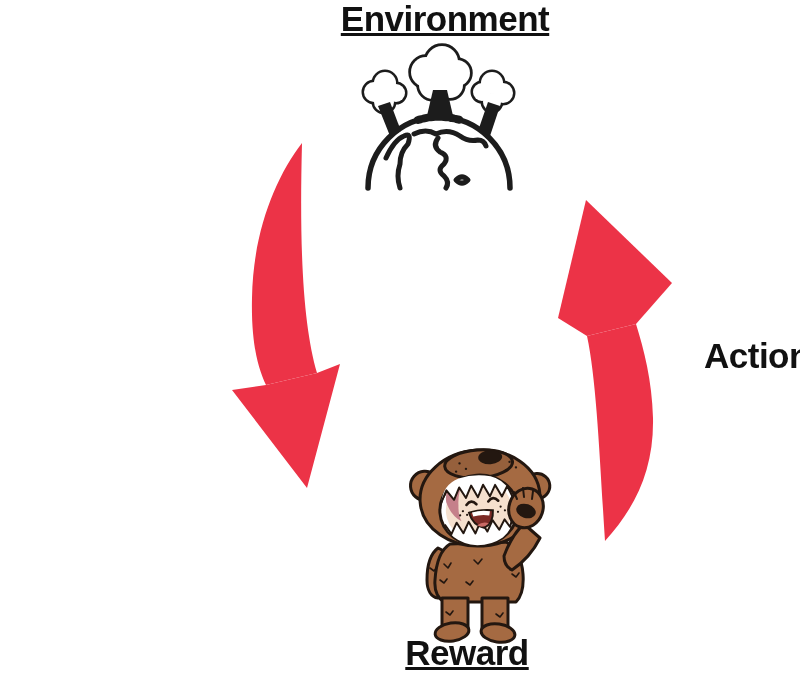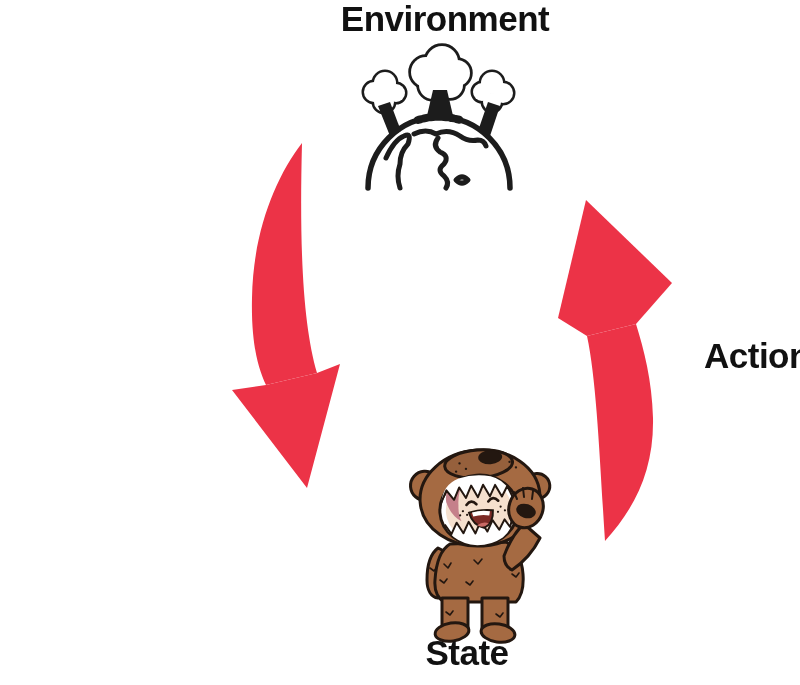--- a/index.html
+++ b/index.html
@@ -9,21 +9,21 @@
   }
   html,body{margin:0;padding:0;background:#f3f3f3;}
   .canvas{
     position:relative;width:800px;height:685px;background:var(--background);
     overflow:hidden;font-family:"Liberation Sans", sans-serif;
   }
   .label{
     position:absolute;font-weight:bold;font-size:35px;line-height:1.1;
     color:var(--text-black);white-space:nowrap;letter-spacing:-0.5px;
   }
-  .label.centered{transform:translateX(-50%);}
+  .label.centered{transform:translateX(-50%);text-decoration:underline;}
   .lbl-environment{left:445px;top:0px;}
   .lbl-reward{left:7px;top:297px;}
   .lbl-action{left:704px;top:337px;}
   .lbl-agent{left:467px;top:634px;}
   svg{position:absolute;overflow:visible;display:block;}
   .env-icon{left:338px;top:40px;}
   .arrow-left{left:225px;top:138px;}
   .arrow-right{left:550px;top:196px;}
   .agent-icon{left:400px;top:448px;}
   .red{fill:var(--arrow-red);}
@@ -190,15 +190,15 @@
         <path d="M 40 132 l 4 3 l 3 -4"></path>
       <path d="M 112 126 l 4 3 l 3 -4"></path>
         <path d="M 74 112 l 4 4 l 4 -5"></path>
       <path d="M 66 134 l 4 3 l 3 -4"></path>
         <path d="M 46 164 l 4 3 l 3 -4"></path>
       <path d="M 96 166 l 4 3 l 3 -4"></path>
         <path d="M 30 120 l 4 3 l 3 -4"></path>
     </g>
   </svg>
 
-  <div class="label centered lbl-agent">State</div>
+  <div class="label centered lbl-agent">Reward</div>
 
 </div>
 
 </body></html>

